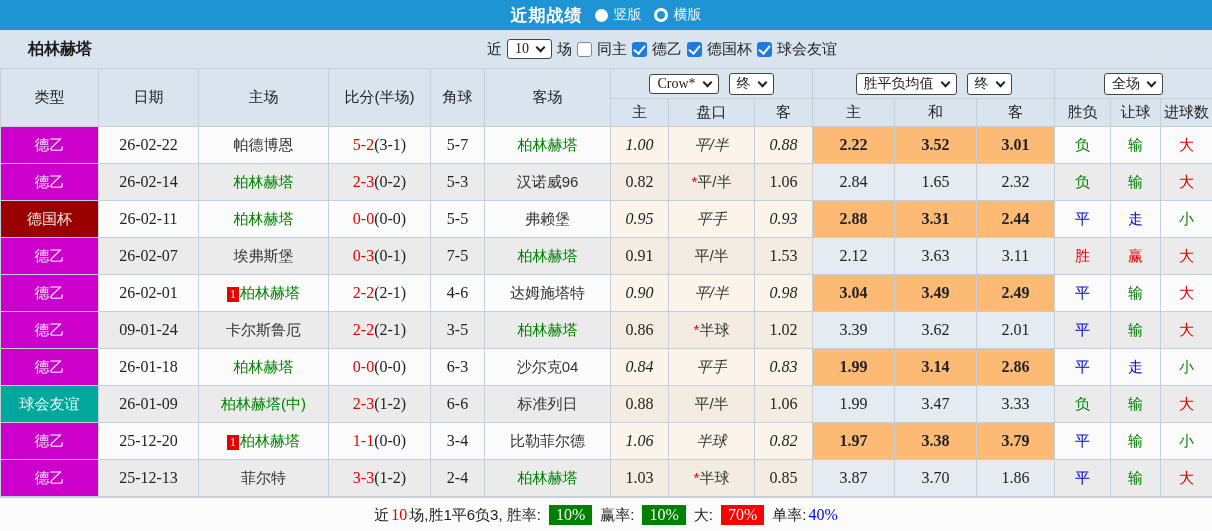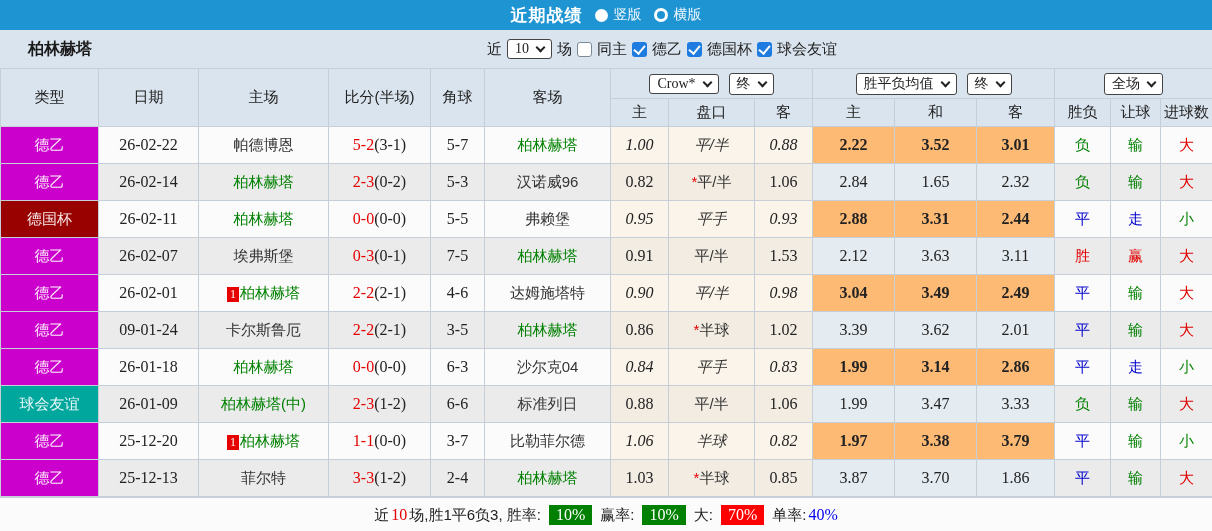--- a/index.html
+++ b/index.html
@@ -307,21 +307,21 @@
     <td class="avg num">3.33</td>
     <td style="color: rgb(0, 128, 0);">负</td>
     <td style="color: rgb(0, 128, 0);">输</td>
     <td style="color: rgb(224, 0, 0);">大</td>
   </tr>
       <tr class="odd">
     <td class="type-cell" style="background: rgb(204, 0, 204);">德乙</td>
     <td class="num">25-12-20</td>
     <td><span class="badge">1</span><span class="team-green">柏林赫塔</span></td>
     <td><span class="num ft-score">1-1</span><span class="num">(0-0)</span></td>
-    <td class="num">3-7</td>
+    <td class="num">3-4</td>
     <td><span>比勒菲尔德</span></td>
     <td class="crow num">1.06</td>
     <td class="crow"><span>半球</span></td>
     <td class="crow num">0.82</td>
     <td class="avg num">1.97</td>
     <td class="avg num">3.38</td>
     <td class="avg num">3.79</td>
     <td style="color: rgb(0, 0, 204);">平</td>
     <td style="color: rgb(0, 128, 0);">输</td>
     <td style="color: rgb(0, 128, 0);">小</td>

